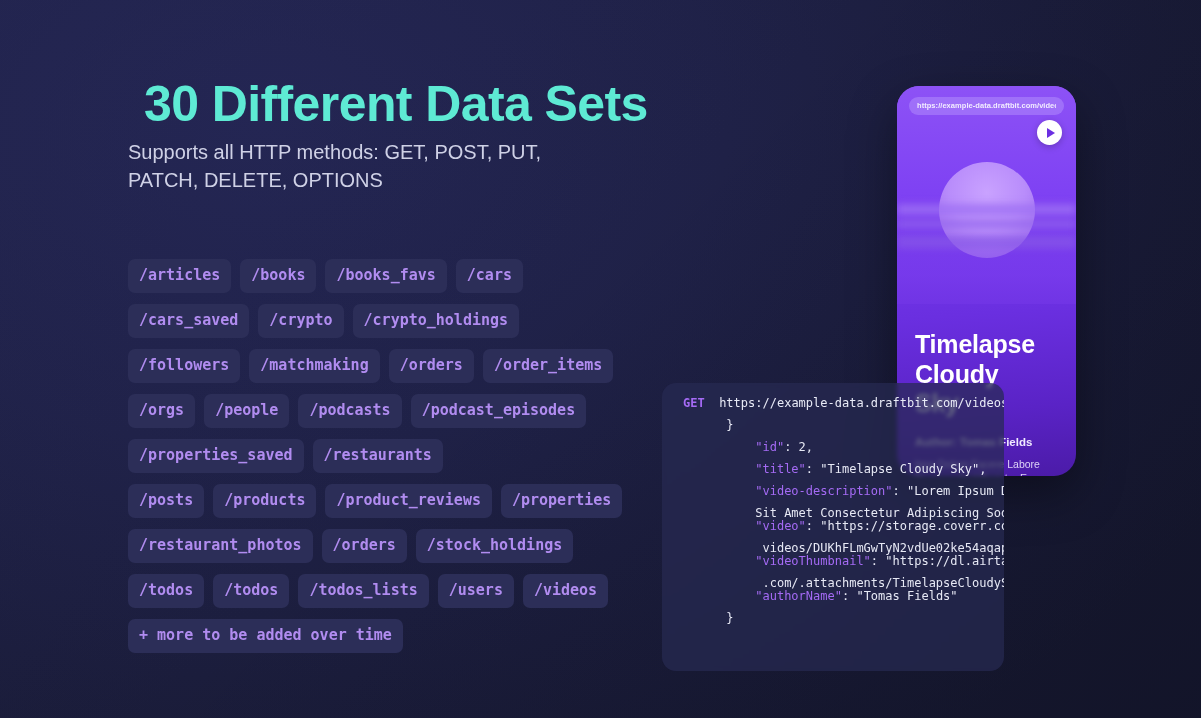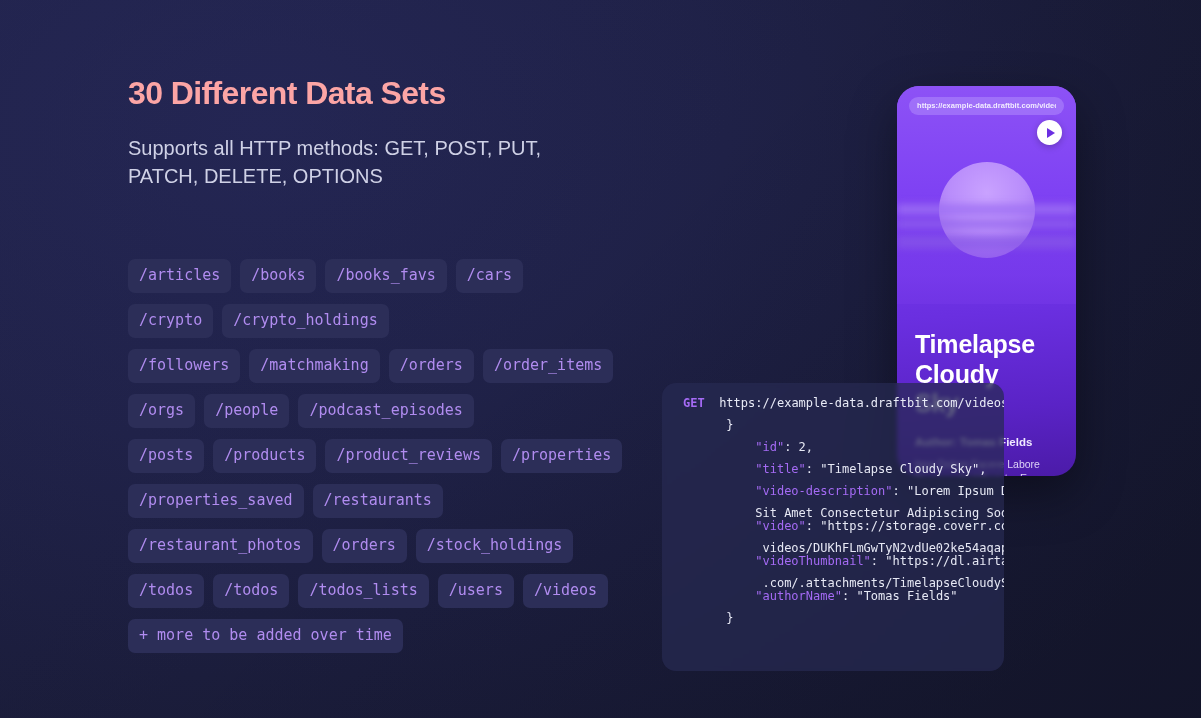--- a/index.html
+++ b/index.html
@@ -29,42 +29,44 @@
   }
 
   
   #left-col {
     position:absolute;
     left:128px; top:76px;
     width:520px;
   }
 
   #page-title {
-    font-size:32px;
-    font-weight:bold;
-    color:#fca5a5;
+    font-size:50px;
+    font-weight:bold;
+    color:#5eead4;
     letter-spacing:-.6px;
     line-height:1.12;
     white-space:nowrap;
+    margin-left:16px;
   }
 
   #page-subtitle {
-    margin-top:22px;
+    margin-top:6px;
     font-size:20px;
     line-height:1.42;
     color:#cfd1e6;
     font-weight:400;
     max-width:420px;
   }
 
   
   #endpoint-list {
     position:absolute;
     left:128px; top:259px;
     width:470px;
+    font-weight:bold;
   }
   .tag-row {
     display:flex;
     flex-wrap:nowrap;
     gap:9px;
     margin-bottom:11px;
   }
   .endpoint-tag {
     display:inline-flex;
     align-items:center;
@@ -229,43 +231,45 @@
 </div>
 
 <div id="endpoint-list">
     <div class="tag-row">
       <span class="endpoint-tag">/articles</span>
       <span class="endpoint-tag">/books</span>
       <span class="endpoint-tag">/books_favs</span>
       <span class="endpoint-tag">/cars</span>
     </div>
     <div class="tag-row">
+      <span class="endpoint-tag">/cars_saved</span>
       <span class="endpoint-tag">/crypto</span>
       <span class="endpoint-tag">/crypto_holdings</span>
     </div>
     <div class="tag-row">
       <span class="endpoint-tag">/followers</span>
       <span class="endpoint-tag">/matchmaking</span>
       <span class="endpoint-tag">/orders</span>
       <span class="endpoint-tag">/order_items</span>
     </div>
     <div class="tag-row">
       <span class="endpoint-tag">/orgs</span>
       <span class="endpoint-tag">/people</span>
+      <span class="endpoint-tag">/podcasts</span>
       <span class="endpoint-tag">/podcast_episodes</span>
+    </div>
+    <div class="tag-row">
+      <span class="endpoint-tag">/properties_saved</span>
+      <span class="endpoint-tag">/restaurants</span>
     </div>
     <div class="tag-row">
       <span class="endpoint-tag">/posts</span>
       <span class="endpoint-tag">/products</span>
       <span class="endpoint-tag">/product_reviews</span>
       <span class="endpoint-tag">/properties</span>
-    </div>
-    <div class="tag-row">
-      <span class="endpoint-tag">/properties_saved</span>
-      <span class="endpoint-tag">/restaurants</span>
     </div>
     <div class="tag-row">
       <span class="endpoint-tag">/restaurant_photos</span>
       <span class="endpoint-tag">/orders</span>
       <span class="endpoint-tag">/stock_holdings</span>
     </div>
     <div class="tag-row">
       <span class="endpoint-tag">/todos</span>
       <span class="endpoint-tag">/todos</span>
       <span class="endpoint-tag">/todos_lists</span>

